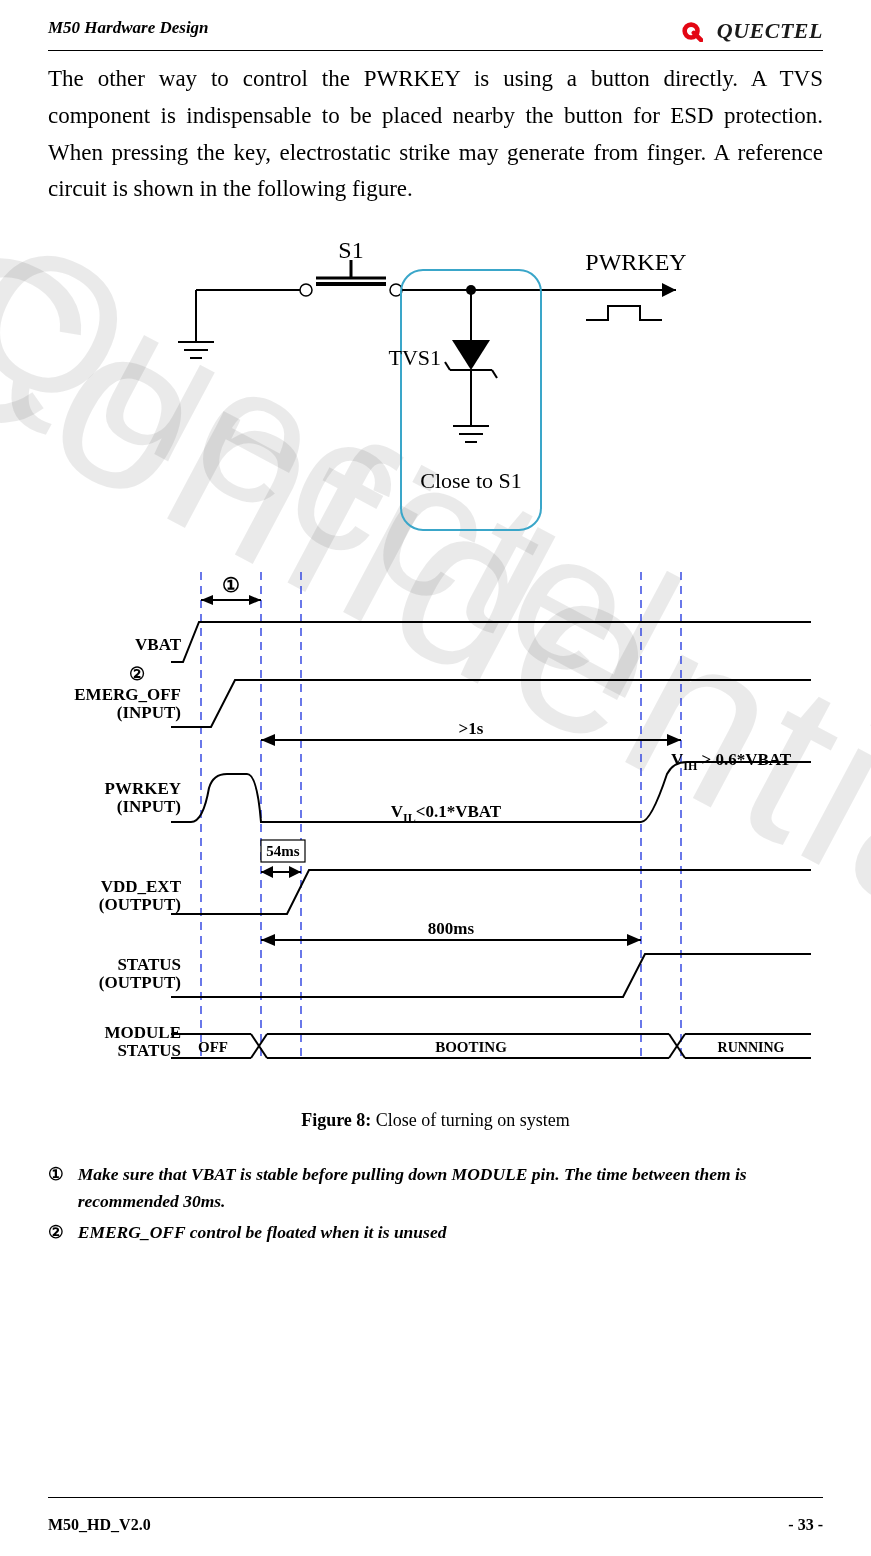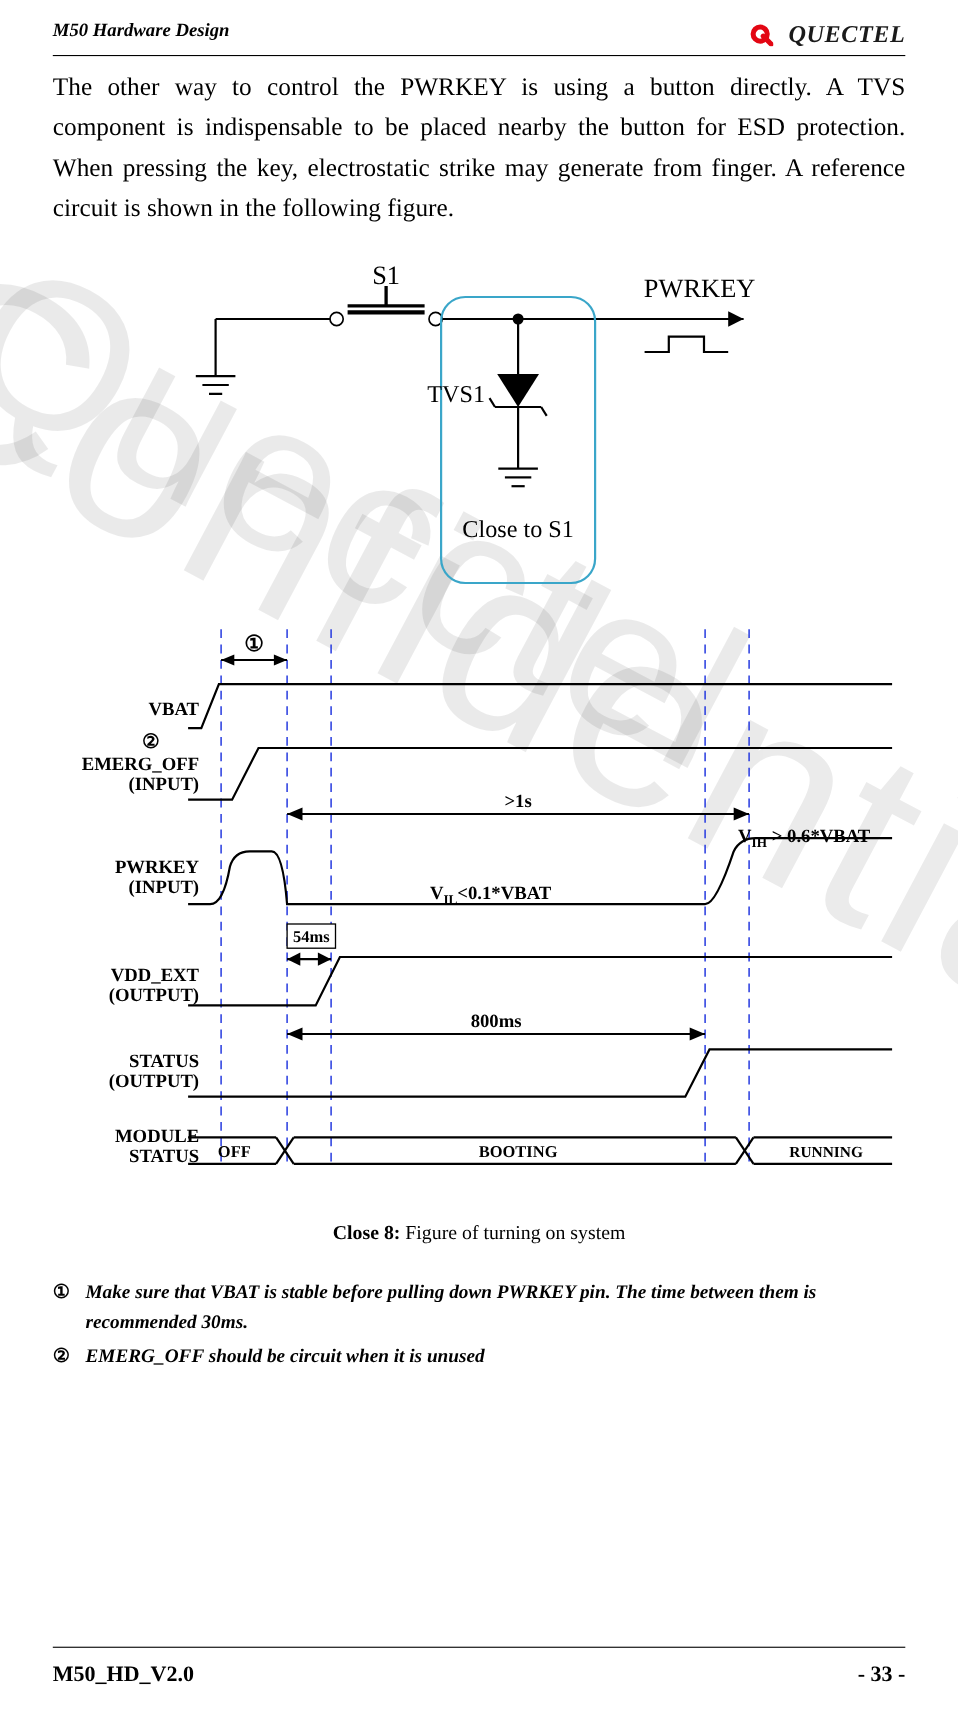--- a/index.html
+++ b/index.html
@@ -100,21 +100,21 @@
     line-height: 1.55;
   }
   .note-num {
     flex: 0 0 auto;
     font-style: normal;
   }
   .footer-row {
     display: flex;
     justify-content: space-between;
     font-weight: bold;
-    font-size: 20px;
+    font-size: 16px;
     position: absolute;
     left: 48px; right: 48px; bottom: 22px;
   }
   svg text { font-family: "Times New Roman", Times, serif; }
 </style>
 </head>
 <body>
 
 <div class="page">
 
@@ -256,31 +256,31 @@
       <line x1="618" y1="496" x2="634" y2="472" stroke="#000" stroke-width="2"></line>
       <line x1="634" y1="472" x2="760" y2="472" stroke="#000" stroke-width="2"></line>
       <line x1="634" y1="496" x2="760" y2="496" stroke="#000" stroke-width="2"></line>
       <text x="162" y="490" font-size="15" font-weight="bold" text-anchor="middle">OFF</text>
       <text x="420" y="490" font-size="15" font-weight="bold" text-anchor="middle">BOOTING</text>
       <text x="700" y="490" font-size="14" font-weight="bold" text-anchor="middle">RUNNING</text>
     </svg>
   </div>
 
   <div class="fig-caption">
-    <b>Close 8:</b><span> Figure of turning on system</span>
+    <b>Figure 8:</b><span> Close of turning on system</span>
   </div>
 
   <div class="notes">
     <div class="note-row">
       <span class="note-num">①</span>
-      <span>Make sure that VBAT is stable before pulling down PWRKEY pin. The time between them is recommended 30ms.</span>
+      <span>Make sure that VBAT is stable before pulling down MODULE pin. The time between them is recommended 30ms.</span>
     </div>
     <div class="note-row">
       <span class="note-num">②</span>
-      <span>EMERG_OFF should be circuit when it is unused</span>
+      <span>EMERG_OFF control be floated when it is unused</span>
     </div>
   </div>
 
   <div style="position:absolute; left:48px; right:48px; bottom:48px;">
     <div class="header-line"></div>
   </div>
   <div class="footer-row">
     <span>M50_HD_V2.0</span>
     <span>- 33 -</span>
   </div>

